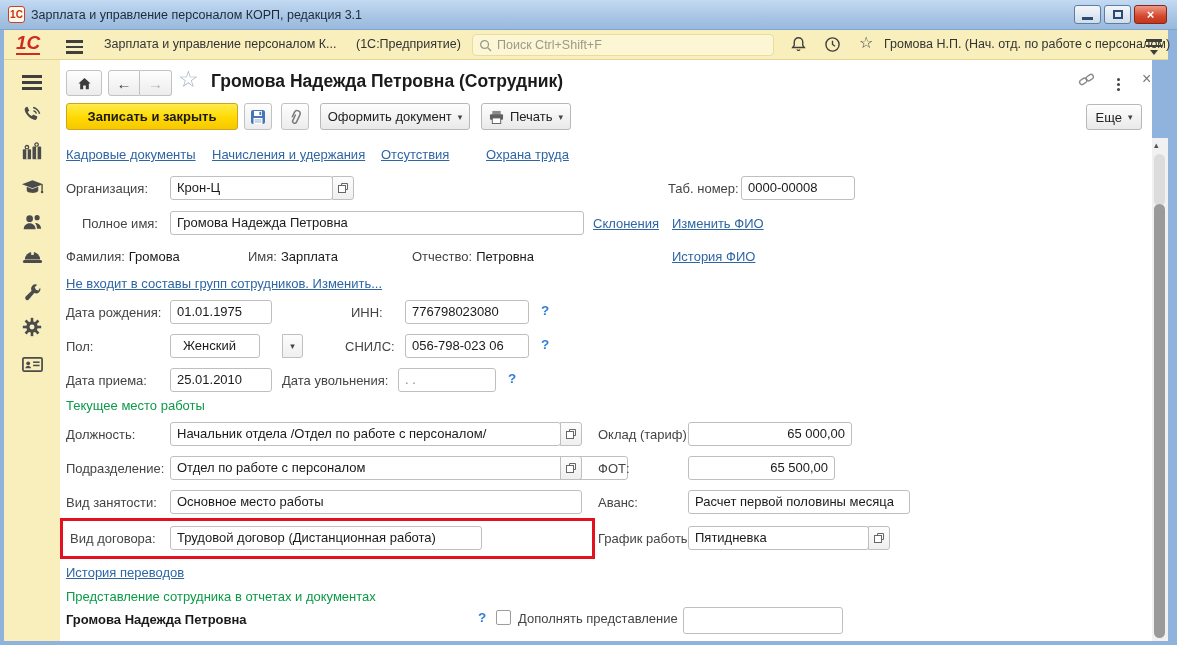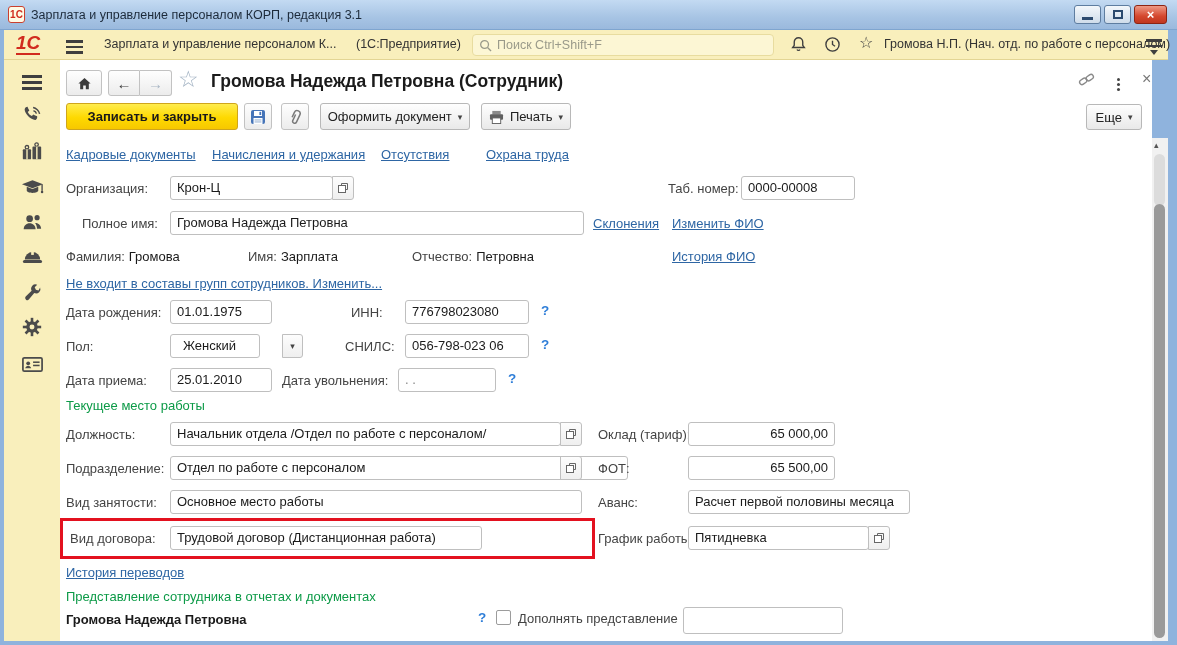--- a/index.html
+++ b/index.html
@@ -336,21 +336,21 @@
 
 <div class="abs lbl" style="left:66px; top:427px;">Должность:</div>
 <div class="abs inp" style="left:170px; top:422px; width:391px;">Начальник отдела /Отдел по работе с персоналом/</div>
 <div class="abs pick" style="left:560px; top:422px;">
   <svg width="12" height="12" viewBox="0 0 12 12">
       <rect x="1.5" y="3.5" width="7" height="7" fill="#fff" stroke="#666"></rect>
       <path d="M4.5 3.5V1.5h6v6H8.5" fill="none" stroke="#666"></path>
     </svg>
 </div>
 <div class="abs lbl" style="left:598px; top:427px;">Оклад (тариф):</div>
-<div class="abs inp num" style="left:688px; top:422px; width:147px;">65 000,00</div>
+<div class="abs inp num" style="left:688px; top:422px; width:164px;">65 000,00</div>
 
 <div class="abs lbl" style="left:66px; top:461px;">Подразделение:</div>
 <div class="abs inp" style="left:170px; top:456px; width:458px;">Отдел по работе с персоналом</div>
 <div class="abs pick" style="left:560px; top:456px;">
   <svg width="12" height="12" viewBox="0 0 12 12">
       <rect x="1.5" y="3.5" width="7" height="7" fill="#fff" stroke="#666"></rect>
       <path d="M4.5 3.5V1.5h6v6H8.5" fill="none" stroke="#666"></path>
     </svg>
 </div>
 <div class="abs lbl" style="left:598px; top:461px;">ФОТ:</div>

